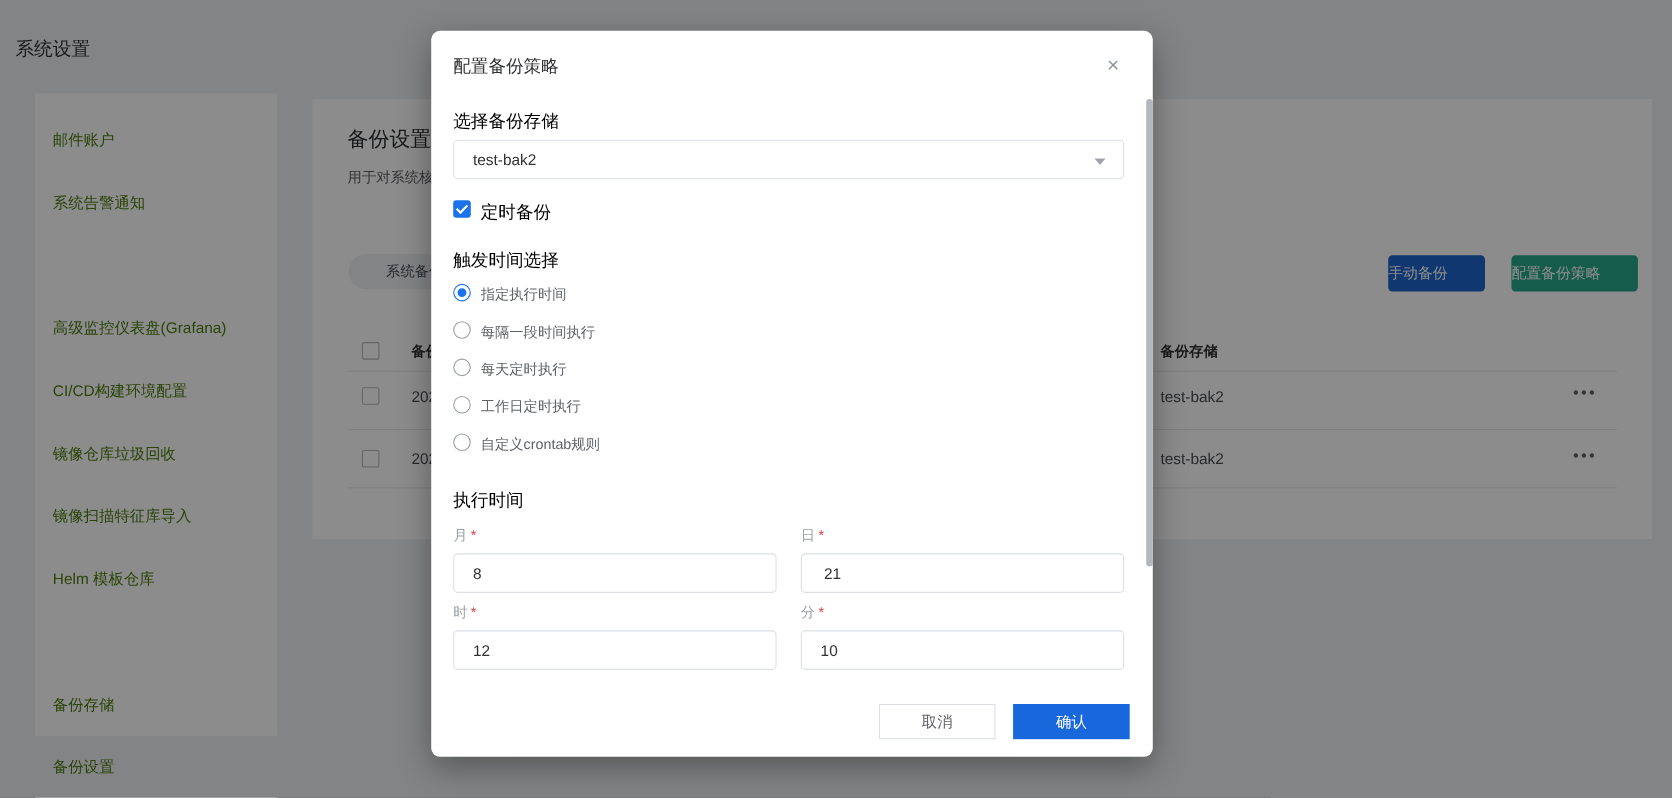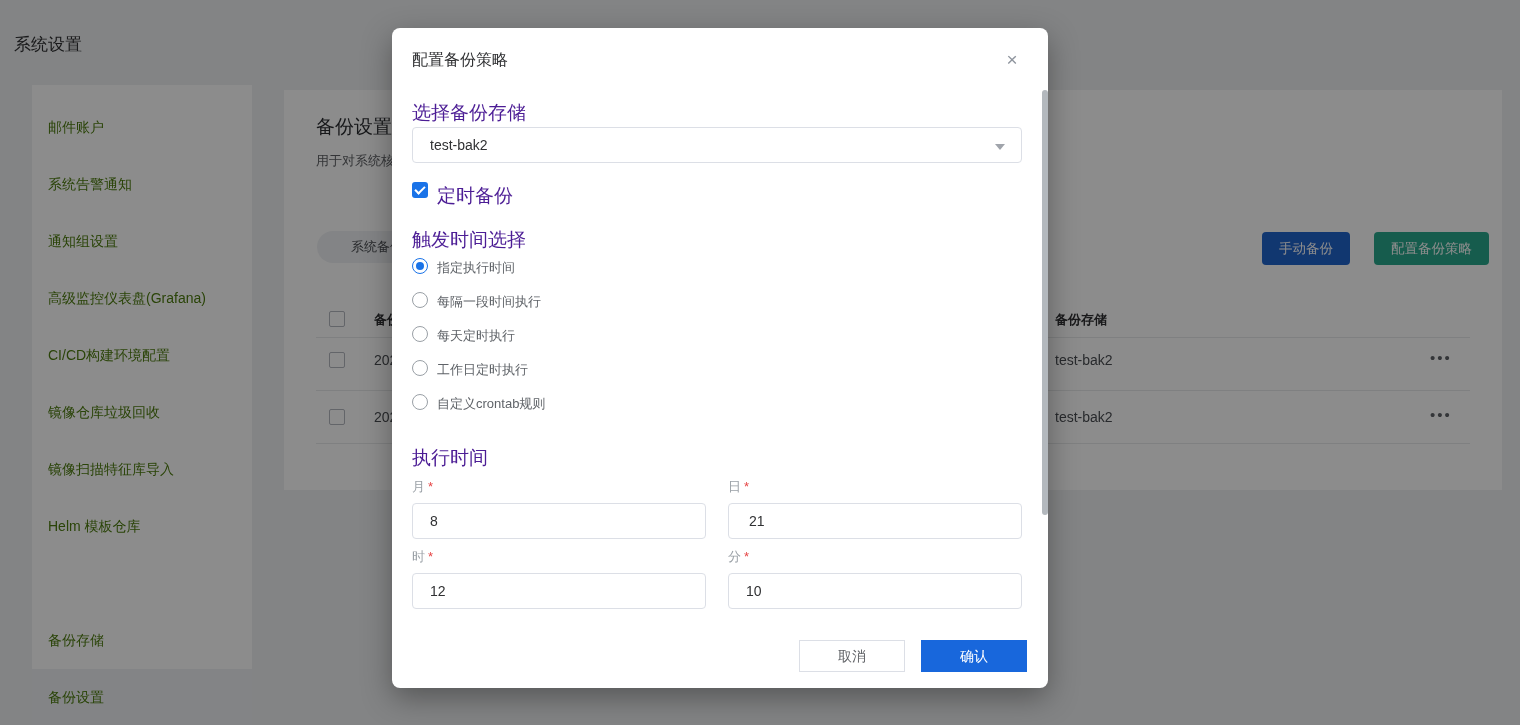--- a/index.html
+++ b/index.html
@@ -11,40 +11,40 @@
   .page-title{left:14px;top:33px;font-size:17px;color:#303133;}
   .sidebar{left:32px;top:85px;width:220px;height:640px;background:#ffffff;}
   .side-item{position:absolute;left:0;width:220px;height:57px;line-height:57px;
     padding-left:16px;box-sizing:border-box;font-size:14px;color:#4d7c0f;cursor:pointer;}
   .side-item.sel{background:#eef1f4;}
   .main-card{left:284px;top:90px;width:1218px;height:400px;background:#ffffff;}
   .main-heading{left:32px;top:24px;font-size:19px;color:#2b2d31;}
   .main-desc{left:32px;top:62px;font-size:13px;color:#606266;white-space:nowrap;}
   .tab-pill{left:33px;top:141px;width:120px;height:32px;border-radius:16px;background:#eff1f4;
     text-align:center;line-height:32px;font-size:13px;color:#4a4d52;cursor:pointer;}
-  .btn{box-sizing:border-box;text-align:center;border-radius:4px;font-size:13.5px;cursor:pointer;border:none;}
+  .btn{box-sizing:border-box;text-align:left;border-radius:4px;font-size:13.5px;cursor:pointer;border:none;}
   .btn-manual{left:978px;top:142px;width:88px;height:33px;line-height:33px;background:#2064cc;color:#fff;}
   .btn-policy{left:1090px;top:142px;width:115px;height:33px;line-height:33px;background:#28a88d;color:#fff;}
   .tbl-divider{left:32px;width:1154px;height:1px;background:#e7e9ec;}
   .cbx{width:16px;height:16px;border:1px solid #b4b8bf;border-radius:2px;background:#fff;
     box-sizing:border-box;cursor:pointer;}
   .th{font-size:13px;font-weight:bold;color:#303133;white-space:nowrap;}
   .td{font-size:14px;color:#4a4d52;white-space:nowrap;}
   .dots{font-size:15px;letter-spacing:2px;color:#5f6368;cursor:pointer;}
 
   
   .overlay{left:0;top:0;width:1520px;height:725px;background:rgba(0,0,0,0.45);z-index:5;}
 
   
   .modal{left:392px;top:28px;width:656px;height:660px;background:#ffffff;border-radius:8px;
     box-shadow:0 10px 30px rgba(0,0,0,0.35);z-index:10;}
   .m-title{left:20px;top:22px;font-size:16px;color:#303133;}
   .m-close{left:608px;top:20px;width:24px;height:24px;line-height:24px;text-align:center;
     font-size:19px;color:#8f959e;cursor:pointer;}
-  .m-label{font-size:19px;color:#4c1d95;}
+  .m-label{font-size:16px;color:#000000;}
   .m-select{left:20px;top:99px;width:610px;height:36px;border:1px solid #dcdfe6;border-radius:4px;
     box-sizing:border-box;background:#fff;cursor:pointer;}
   .m-select-text{position:absolute;left:17px;top:9px;font-size:14px;color:#303133;}
   .caret{position:absolute;right:16px;top:16px;width:0;height:0;
     border-left:5px solid transparent;border-right:5px solid transparent;border-top:6px solid #a0a4ab;}
   .m-cbx{left:20px;top:154px;width:16px;height:16px;background:#1a73e8;border-radius:3px;cursor:pointer;}
   .m-cbx::after{content:"";position:absolute;left:5px;top:2px;width:4px;height:8px;
     border:solid #fff;border-width:0 2px 2px 0;transform:rotate(45deg);}
   .radio-row{position:absolute;left:20px;height:18px;cursor:pointer;}
   .radio{position:absolute;left:0;top:0;width:16px;height:16px;border-radius:50%;
@@ -67,21 +67,20 @@
 </head>
 <body>
 
 <div class="screen">
 
   <div class="abs page-title">系统设置</div>
 
   <div class="abs sidebar">
     <div class="side-item" style="top:14px">邮件账户</div>
     <div class="side-item" style="top:71px">系统告警通知</div>
-    <div class="side-item" style="top:128px">通知组设置</div>
     <div class="side-item" style="top:185px">高级监控仪表盘(Grafana)</div>
     <div class="side-item" style="top:299px">镜像仓库垃圾回收</div>
     <div class="side-item" style="top:242px">CI/CD构建环境配置</div>
     <div class="side-item" style="top:356px">镜像扫描特征库导入</div>
     <div class="side-item" style="top:413px">Helm 模板仓库</div>
     <div class="side-item" style="top:527px">备份存储</div>
     <div class="side-item sel" style="top:584px">备份设置</div>
   </div>
 
   <div class="abs main-card">

